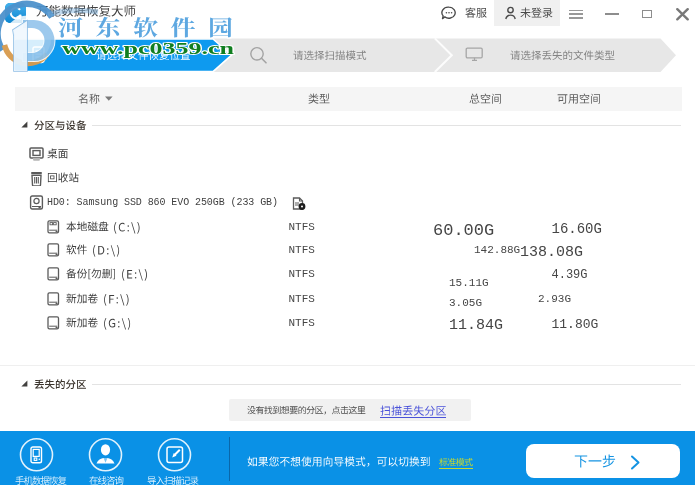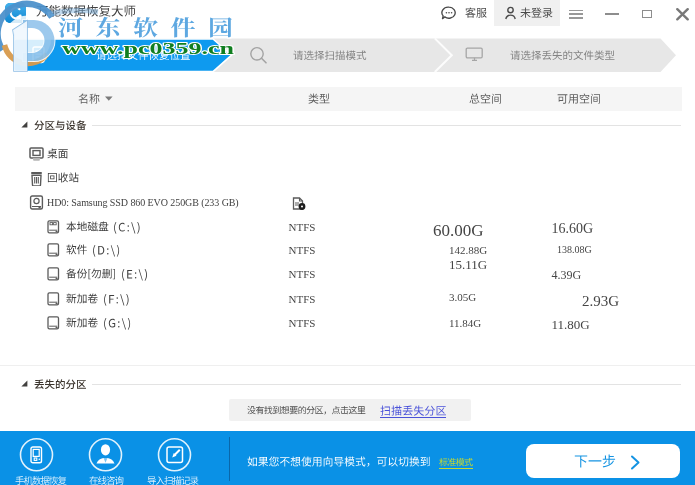--- a/index.html
+++ b/index.html
@@ -1,16 +1,16 @@
 <!DOCTYPE html>
 <html><head><meta charset="utf-8"><style>
 *{margin:0;padding:0;box-sizing:border-box}
 html,body{width:695px;height:485px;overflow:hidden;background:#fff}
 body{font-family:"Liberation Sans",sans-serif;position:relative}
-.lt{position:absolute;white-space:pre;font-family:Liberation Serif, serif}
+.lt{position:absolute;white-space:pre;font-family:Liberation Mono, monospace}
 svg{display:block}
 </style></head><body>
 <div style="position:absolute;left:0;top:0;width:695px;height:26px;background:#fff"></div>
 <svg style="position:absolute;left:5px;top:3px" width="21" height="20" viewBox="0 0 21 20">
 <rect x="0" y="0" width="21" height="20" rx="5" fill="#1593d8"></rect>
 <rect x="0" y="0" width="21" height="20" rx="5" fill="url(#agrad)"></rect>
 <defs>
       <linearGradient id="agrad" x1="0" y1="0" x2="0" y2="1">
         <stop offset="0" stop-color="#45b1ec"></stop>
         <stop offset="1" stop-color="#0d85cf"></stop>
@@ -148,63 +148,63 @@
 <path d="M2.2 10.2 h8" stroke="#5b5b5b" stroke-width="1"></path>
 <rect x="8.6" y="10.8" width="2" height="1.4" fill="#5b5b5b"></rect>
 </svg>
 <svg style="position:absolute;left:61.5px;top:241.4px;overflow:visible" width="29.4" height="17.1">
     <path transform="translate(4.0,12.5)" d="M6.3 -9.0C6.1 -7.3 5.7 -5.8 4.9 -4.8C5.1 -4.7 5.5 -4.4 5.6 -4.3C6.0 -4.9 6.4 -5.7 6.6 -6.6H9.4C9.2 -5.9 9.0 -5.1 8.9 -4.5L9.5 -4.3C9.8 -5.1 10.0 -6.2 10.3 -7.2L9.7 -7.4L9.6 -7.4H6.8C6.9 -7.8 7.0 -8.4 7.1 -8.9ZM7.1 -5.6V-5.1C7.1 -3.6 7.0 -1.4 4.7 0.3C4.9 0.4 5.1 0.7 5.3 0.9C6.6 -0.1 7.2 -1.3 7.6 -2.4C8.0 -1.0 8.7 0.2 9.8 0.8C9.9 0.6 10.2 0.3 10.3 0.2C9.0 -0.5 8.2 -2.2 7.9 -4.1C7.9 -4.5 7.9 -4.8 7.9 -5.1V-5.6ZM1.0 -3.6C1.1 -3.6 1.4 -3.7 1.8 -3.7H3.0V-2.2L0.4 -1.8L0.6 -1.0L3.0 -1.4V0.8H3.7V-1.5L5.2 -1.7L5.1 -2.5L3.7 -2.3V-3.7H5.1V-4.4H3.7V-6.0H3.0V-4.4H1.8C2.2 -5.2 2.5 -6.0 2.8 -7.0H5.1V-7.7H3.1C3.2 -8.1 3.3 -8.4 3.4 -8.8L2.6 -9.0C2.5 -8.5 2.4 -8.1 2.3 -7.7H0.5V-7.0H2.0C1.8 -6.1 1.5 -5.4 1.3 -5.1C1.1 -4.6 1.0 -4.3 0.7 -4.3C0.8 -4.1 1.0 -3.7 1.0 -3.6Z M14.1 -3.6V-2.9H17.2V0.9H18.0V-2.9H20.9V-3.6H18.0V-6.0H20.4V-6.8H18.0V-8.9H17.2V-6.8H15.7C15.9 -7.3 16.0 -7.8 16.1 -8.3L15.3 -8.5C15.1 -7.1 14.6 -5.7 14.0 -4.8C14.2 -4.7 14.5 -4.5 14.7 -4.4C15.0 -4.8 15.2 -5.4 15.5 -6.0H17.2V-3.6ZM13.6 -8.9C13.0 -7.3 12.0 -5.7 11.0 -4.7C11.2 -4.5 11.4 -4.1 11.5 -3.9C11.8 -4.2 12.2 -4.7 12.5 -5.1V0.8H13.3V-6.4C13.7 -7.1 14.0 -7.9 14.3 -8.7Z" fill="#3f3f3f"></path>
   </svg>
 <svg style="position:absolute;left:87.9px;top:241.1px;overflow:visible" width="36.2" height="18.4">
     <path transform="translate(4.0,13.4)" d="M2.7 2.3 3.4 2.0C2.4 0.3 1.9 -1.6 1.9 -3.6C1.9 -5.5 2.4 -7.5 3.4 -9.1L2.7 -9.4C1.7 -7.7 1.1 -5.8 1.1 -3.6C1.1 -1.3 1.7 0.5 2.7 2.3Z M6.2 0.0H8.4C10.9 0.0 12.3 -1.6 12.3 -4.2C12.3 -6.9 10.9 -8.4 8.4 -8.4H6.2ZM7.3 -0.9V-7.6H8.3C10.3 -7.6 11.2 -6.4 11.2 -4.2C11.2 -2.1 10.3 -0.9 8.3 -0.9Z M15.8 -4.5C16.2 -4.5 16.6 -4.8 16.6 -5.3C16.6 -5.8 16.2 -6.1 15.8 -6.1C15.4 -6.1 15.0 -5.8 15.0 -5.3C15.0 -4.8 15.4 -4.5 15.8 -4.5ZM15.8 0.1C16.2 0.1 16.6 -0.2 16.6 -0.6C16.6 -1.1 16.2 -1.4 15.8 -1.4C15.4 -1.4 15.0 -1.1 15.0 -0.6C15.0 -0.2 15.4 0.1 15.8 0.1Z M22.2 2.1H23.0L19.5 -9.1H18.8Z M25.4 2.3C26.5 0.5 27.1 -1.3 27.1 -3.6C27.1 -5.8 26.5 -7.7 25.4 -9.4L24.8 -9.1C25.8 -7.5 26.3 -5.5 26.3 -3.6C26.3 -1.6 25.8 0.3 24.8 2.0Z" fill="#3f3f3f"></path>
   </svg>
 <div class="lt" style="left:288.5px;top:244.4px;font-size:11px;color:#454545">NTFS</div>
-<div class="lt" style="left:449px;top:244.4px;font-size:11px;color:#454545">142.88G</div>
-<div class="lt" style="left:557px;top:244.4px;font-size:10px;color:#454545">138.08G</div>
+<div class="lt" style="left:474px;top:244.4px;font-size:11px;color:#454545">142.88G</div>
+<div class="lt" style="left:520px;top:244.4px;font-size:15px;color:#454545">138.08G</div>
 <svg style="position:absolute;left:47px;top:267.2px" width="13" height="14" viewBox="0 0 13 14">
 <rect x="1" y="0.8" width="10.5" height="12" rx="1.4" fill="none" stroke="#5b5b5b" stroke-width="1.3"></rect>
 <path d="M2.2 10.2 h8" stroke="#5b5b5b" stroke-width="1"></path>
 <rect x="8.6" y="10.8" width="2" height="1.4" fill="#5b5b5b"></rect>
 </svg>
 <svg style="position:absolute;left:61.5px;top:265.4px;overflow:visible" width="58.0" height="17.1">
     <path transform="translate(4.0,12.5)" d="M7.3 -7.4C6.8 -6.8 6.1 -6.3 5.3 -5.9C4.6 -6.3 4.0 -6.7 3.5 -7.2L3.6 -7.4ZM3.9 -9.0C3.4 -8.1 2.4 -7.0 0.8 -6.3C1.0 -6.2 1.2 -5.9 1.4 -5.7C2.0 -6.0 2.5 -6.4 3.0 -6.7C3.4 -6.3 3.9 -5.9 4.5 -5.6C3.2 -5.0 1.7 -4.6 0.3 -4.4C0.5 -4.3 0.6 -3.9 0.7 -3.7C2.2 -3.9 3.9 -4.4 5.3 -5.1C6.7 -4.5 8.3 -4.0 9.9 -3.8C10.0 -4.1 10.2 -4.4 10.4 -4.6C8.9 -4.7 7.4 -5.1 6.2 -5.6C7.2 -6.2 8.1 -6.9 8.6 -7.8L8.1 -8.1L8.0 -8.1H4.3C4.5 -8.3 4.7 -8.6 4.8 -8.8ZM2.7 -1.4H4.9V-0.2H2.7ZM2.7 -2.0V-3.1H4.9V-2.0ZM8.0 -1.4V-0.2H5.7V-1.4ZM8.0 -2.0H5.7V-3.1H8.0ZM1.8 -3.8V0.9H2.7V0.5H8.0V0.8H8.8V-3.8Z M18.8 -8.8 18.0 -8.6C18.5 -6.5 19.2 -5.3 20.5 -4.1C20.7 -4.4 20.9 -4.6 21.1 -4.8C19.9 -5.8 19.2 -6.9 18.8 -8.8ZM13.5 -8.9C12.9 -7.3 12.0 -5.7 11.1 -4.7C11.2 -4.5 11.4 -4.1 11.5 -3.9C11.8 -4.2 12.1 -4.6 12.4 -5.1V0.9H13.2V-6.4C13.6 -7.2 14.0 -7.9 14.2 -8.7ZM16.1 -8.7C15.7 -7.1 14.8 -5.6 13.7 -4.7C13.9 -4.6 14.1 -4.2 14.2 -4.0C14.5 -4.2 14.7 -4.5 14.9 -4.7V-4.0H16.3C16.1 -2.0 15.4 -0.5 13.9 0.3C14.1 0.4 14.4 0.7 14.5 0.9C16.1 -0.1 16.8 -1.7 17.1 -4.0H19.0C18.9 -1.3 18.7 -0.3 18.5 -0.1C18.4 0.1 18.3 0.1 18.1 0.1C17.9 0.1 17.5 0.1 17.0 0.0C17.1 0.2 17.2 0.5 17.2 0.8C17.7 0.8 18.2 0.8 18.5 0.8C18.8 0.7 19.0 0.7 19.2 0.4C19.5 0.0 19.7 -1.1 19.8 -4.4C19.8 -4.5 19.8 -4.8 19.8 -4.8H15.0C15.8 -5.8 16.5 -7.1 16.9 -8.5Z M22.5 1.8H24.7V1.3H23.3V-7.9H24.7V-8.5H22.5Z M27.9 -9.0C27.4 -7.1 26.5 -5.4 25.3 -4.3C25.5 -4.1 25.9 -3.9 26.1 -3.7C26.7 -4.5 27.3 -5.4 27.9 -6.5H29.4C28.7 -4.2 27.5 -2.1 25.9 -0.9C26.1 -0.7 26.4 -0.5 26.5 -0.3C28.2 -1.7 29.4 -3.9 30.2 -6.5H31.8C31.3 -3.6 30.3 -1.2 28.5 0.3C28.7 0.4 29.1 0.7 29.2 0.8C31.0 -0.8 32.0 -3.3 32.6 -6.5H34.1C33.9 -2.2 33.7 -0.6 33.3 -0.2C33.2 -0.0 33.1 0.0 32.9 0.0C32.6 0.0 32.0 0.0 31.4 -0.1C31.5 0.2 31.6 0.5 31.6 0.7C32.2 0.8 32.9 0.8 33.2 0.8C33.6 0.7 33.8 0.6 34.1 0.3C34.5 -0.2 34.7 -1.9 34.9 -6.9C34.9 -7.0 34.9 -7.3 34.9 -7.3H28.2C28.4 -7.8 28.6 -8.3 28.8 -8.8Z M43.3 -7.8V-1.8H44.0V-7.8ZM44.9 -8.8V-0.1C44.9 0.1 44.8 0.1 44.7 0.1C44.5 0.1 44.1 0.2 43.6 0.1C43.7 0.3 43.8 0.7 43.8 0.9C44.5 0.9 44.9 0.8 45.2 0.7C45.5 0.6 45.6 0.4 45.6 -0.1V-8.8ZM36.2 -4.8V-4.1H36.9V-3.5C36.9 -2.2 36.8 -0.6 36.1 0.5C36.3 0.5 36.6 0.7 36.7 0.9C37.5 -0.3 37.5 -2.1 37.5 -3.6V-4.1H38.5V-0.1C38.5 -0.0 38.5 0.0 38.4 0.0C38.3 0.0 37.9 0.0 37.5 0.0C37.6 0.2 37.7 0.5 37.7 0.7C38.3 0.7 38.7 0.7 38.9 0.6C39.1 0.5 39.2 0.2 39.2 -0.1V-4.1H40.0V-4.0C40.0 -2.6 39.9 -0.8 39.3 0.5C39.5 0.6 39.8 0.7 39.9 0.8C40.6 -0.5 40.6 -2.5 40.6 -4.0V-4.1H41.6V-0.1C41.6 0.0 41.6 0.0 41.5 0.0C41.4 0.0 41.0 0.0 40.6 0.0C40.7 0.2 40.8 0.5 40.8 0.7C41.4 0.7 41.8 0.7 42.0 0.6C42.2 0.5 42.3 0.3 42.3 -0.1V-4.1H42.9V-4.8H42.3V-8.6H40.0V-4.8H39.2V-8.6H36.9V-4.8ZM37.5 -7.9H38.5V-4.8H37.5ZM40.6 -7.9H41.6V-4.8H40.6Z M46.8 1.8H48.9V-8.5H46.8V-7.9H48.2V1.3H46.8Z" fill="#3f3f3f"></path>
   </svg>
 <svg style="position:absolute;left:116.5px;top:265.1px;overflow:visible" width="35.1" height="18.4">
     <path transform="translate(4.0,13.4)" d="M2.7 2.3 3.4 2.0C2.4 0.3 1.9 -1.6 1.9 -3.6C1.9 -5.5 2.4 -7.5 3.4 -9.1L2.7 -9.4C1.7 -7.7 1.1 -5.8 1.1 -3.6C1.1 -1.3 1.7 0.5 2.7 2.3Z M6.2 0.0H11.2V-0.9H7.3V-4.0H10.5V-4.9H7.3V-7.5H11.1V-8.4H6.2Z M14.7 -4.5C15.1 -4.5 15.4 -4.8 15.4 -5.3C15.4 -5.8 15.1 -6.1 14.7 -6.1C14.2 -6.1 13.9 -5.8 13.9 -5.3C13.9 -4.8 14.2 -4.5 14.7 -4.5ZM14.7 0.1C15.1 0.1 15.4 -0.2 15.4 -0.6C15.4 -1.1 15.1 -1.4 14.7 -1.4C14.2 -1.4 13.9 -1.1 13.9 -0.6C13.9 -0.2 14.2 0.1 14.7 0.1Z M21.1 2.1H21.8L18.4 -9.1H17.6Z M24.3 2.3C25.4 0.5 26.0 -1.3 26.0 -3.6C26.0 -5.8 25.4 -7.7 24.3 -9.4L23.6 -9.1C24.6 -7.5 25.1 -5.5 25.1 -3.6C25.1 -1.6 24.6 0.3 23.6 2.0Z" fill="#3f3f3f"></path>
   </svg>
 <div class="lt" style="left:288.5px;top:268.4px;font-size:11px;color:#454545">NTFS</div>
-<div class="lt" style="left:449px;top:257px;font-size:13px;color:#454545">15.11G</div>
+<div class="lt" style="left:449px;top:277px;font-size:11px;color:#454545">15.11G</div>
 <div class="lt" style="left:551.5px;top:268.4px;font-size:12px;color:#454545">4.39G</div>
 <svg style="position:absolute;left:47px;top:291.7px" width="13" height="14" viewBox="0 0 13 14">
 <rect x="1" y="0.8" width="10.5" height="12" rx="1.4" fill="none" stroke="#5b5b5b" stroke-width="1.3"></rect>
 <path d="M2.2 10.2 h8" stroke="#5b5b5b" stroke-width="1"></path>
 <rect x="8.6" y="10.8" width="2" height="1.4" fill="#5b5b5b"></rect>
 </svg>
 <svg style="position:absolute;left:61.5px;top:289.9px;overflow:visible" width="40.1" height="17.1">
     <path transform="translate(4.0,12.5)" d="M3.9 -2.3C4.2 -1.7 4.6 -1.0 4.7 -0.5L5.3 -0.9C5.1 -1.3 4.8 -2.0 4.4 -2.6ZM1.4 -2.5C1.2 -1.9 0.9 -1.2 0.4 -0.7C0.6 -0.6 0.9 -0.4 1.0 -0.3C1.4 -0.8 1.9 -1.6 2.1 -2.4ZM5.9 -8.0V-4.3C5.9 -2.9 5.8 -1.0 4.9 0.3C5.1 0.4 5.4 0.6 5.5 0.8C6.5 -0.6 6.7 -2.7 6.7 -4.3V-4.6H8.3V0.8H9.1V-4.6H10.3V-5.4H6.7V-7.4C7.8 -7.6 9.0 -7.9 9.9 -8.2L9.3 -8.8C8.5 -8.5 7.1 -8.2 5.9 -8.0ZM2.3 -8.8C2.5 -8.5 2.6 -8.2 2.8 -7.9H0.7V-7.2H5.4V-7.9H3.6C3.5 -8.2 3.2 -8.7 3.0 -9.0ZM4.0 -7.1C3.9 -6.6 3.7 -5.9 3.5 -5.4H0.5V-4.7H2.7V-3.6H0.5V-2.9H2.7V-0.2C2.7 -0.1 2.7 -0.1 2.6 -0.1C2.4 -0.0 2.1 -0.0 1.7 -0.1C1.8 0.1 1.9 0.4 2.0 0.6C2.5 0.6 2.9 0.6 3.1 0.5C3.3 0.4 3.4 0.2 3.4 -0.2V-2.9H5.4V-3.6H3.4V-4.7H5.6V-5.4H4.2C4.4 -5.9 4.6 -6.5 4.8 -7.0ZM1.3 -7.0C1.6 -6.5 1.7 -5.8 1.8 -5.4L2.5 -5.6C2.4 -6.0 2.2 -6.7 2.0 -7.1Z M16.8 -7.7V0.7H17.6V-0.1H19.7V0.6H20.5V-7.7ZM17.6 -0.9V-6.9H19.7V-0.9ZM12.8 -8.8 12.8 -7.0H11.3V-6.2H12.8C12.7 -3.5 12.3 -1.1 11.0 0.3C11.2 0.4 11.5 0.7 11.6 0.9C13.1 -0.7 13.4 -3.3 13.5 -6.2H15.2C15.1 -2.1 15.0 -0.6 14.8 -0.3C14.7 -0.1 14.6 -0.1 14.4 -0.1C14.2 -0.1 13.7 -0.1 13.2 -0.1C13.4 0.1 13.4 0.4 13.5 0.7C14.0 0.7 14.4 0.7 14.7 0.7C15.1 0.6 15.3 0.5 15.5 0.2C15.8 -0.2 15.9 -1.8 15.9 -6.5C15.9 -6.7 15.9 -7.0 15.9 -7.0H13.6L13.6 -8.8Z M24.6 -3.5H24.4C24.8 -3.8 25.2 -4.2 25.5 -4.6H27.9C28.2 -4.2 28.5 -3.8 28.9 -3.5ZM29.2 -8.7C29.0 -8.3 28.6 -7.6 28.2 -7.2H26.9C27.1 -7.7 27.3 -8.3 27.4 -8.9L26.6 -9.0C26.5 -8.4 26.3 -7.8 26.1 -7.2H24.7L25.2 -7.4C25.0 -7.8 24.6 -8.4 24.3 -8.8L23.6 -8.4C24.0 -8.0 24.3 -7.5 24.5 -7.2H22.7V-6.5H25.8C25.6 -6.1 25.3 -5.7 25.0 -5.3H22.1V-4.6H24.4C23.7 -3.9 22.8 -3.2 21.8 -2.7C21.9 -2.6 22.2 -2.3 22.3 -2.1C23.0 -2.4 23.6 -2.8 24.1 -3.2V-0.5C24.1 0.5 24.5 0.7 25.9 0.7C26.2 0.7 28.6 0.7 28.9 0.7C30.1 0.7 30.4 0.4 30.5 -1.0C30.3 -1.1 29.9 -1.2 29.7 -1.3C29.7 -0.2 29.6 -0.0 28.9 -0.0C28.3 -0.0 26.3 -0.0 25.9 -0.0C25.1 -0.0 24.9 -0.1 24.9 -0.5V-2.8H28.2C28.1 -2.1 28.0 -1.8 27.9 -1.7C27.8 -1.6 27.7 -1.6 27.5 -1.6C27.4 -1.6 26.8 -1.6 26.3 -1.6C26.4 -1.5 26.5 -1.2 26.5 -1.0C27.1 -1.0 27.6 -1.0 27.9 -1.0C28.2 -1.0 28.4 -1.0 28.6 -1.2C28.8 -1.4 28.9 -2.0 29.0 -3.2L29.0 -3.4C29.7 -2.8 30.5 -2.4 31.3 -2.1C31.4 -2.3 31.7 -2.6 31.8 -2.7C30.7 -3.1 29.6 -3.7 28.8 -4.6H31.5V-5.3H26.0C26.2 -5.7 26.5 -6.1 26.6 -6.5H30.7V-7.2H29.1C29.4 -7.6 29.7 -8.0 30.0 -8.5Z" fill="#3f3f3f"></path>
   </svg>
 <svg style="position:absolute;left:98.6px;top:289.6px;overflow:visible" width="34.6" height="18.4">
     <path transform="translate(4.0,13.4)" d="M2.7 2.3 3.4 2.0C2.4 0.3 1.9 -1.6 1.9 -3.6C1.9 -5.5 2.4 -7.5 3.4 -9.1L2.7 -9.4C1.7 -7.7 1.1 -5.8 1.1 -3.6C1.1 -1.3 1.7 0.5 2.7 2.3Z M6.2 0.0H7.3V-3.8H10.5V-4.7H7.3V-7.5H11.1V-8.4H6.2Z M14.2 -4.5C14.6 -4.5 15.0 -4.8 15.0 -5.3C15.0 -5.8 14.6 -6.1 14.2 -6.1C13.8 -6.1 13.5 -5.8 13.5 -5.3C13.5 -4.8 13.8 -4.5 14.2 -4.5ZM14.2 0.1C14.6 0.1 15.0 -0.2 15.0 -0.6C15.0 -1.1 14.6 -1.4 14.2 -1.4C13.8 -1.4 13.5 -1.1 13.5 -0.6C13.5 -0.2 13.8 0.1 14.2 0.1Z M20.6 2.1H21.4L18.0 -9.1H17.2Z M23.9 2.3C24.9 0.5 25.6 -1.3 25.6 -3.6C25.6 -5.8 24.9 -7.7 23.9 -9.4L23.2 -9.1C24.2 -7.5 24.7 -5.5 24.7 -3.6C24.7 -1.6 24.2 0.3 23.2 2.0Z" fill="#3f3f3f"></path>
   </svg>
 <div class="lt" style="left:288.5px;top:292.9px;font-size:11px;color:#454545">NTFS</div>
-<div class="lt" style="left:449px;top:291px;font-size:11px;color:#454545">3.05G</div>
-<div class="lt" style="left:582px;top:292.9px;font-size:15px;color:#454545">2.93G</div>
+<div class="lt" style="left:449px;top:297px;font-size:11px;color:#454545">3.05G</div>
+<div class="lt" style="left:538px;top:292.9px;font-size:11px;color:#454545">2.93G</div>
 <svg style="position:absolute;left:47px;top:315.7px" width="13" height="14" viewBox="0 0 13 14">
 <rect x="1" y="0.8" width="10.5" height="12" rx="1.4" fill="none" stroke="#5b5b5b" stroke-width="1.3"></rect>
 <path d="M2.2 10.2 h8" stroke="#5b5b5b" stroke-width="1"></path>
 <rect x="8.6" y="10.8" width="2" height="1.4" fill="#5b5b5b"></rect>
 </svg>
 <svg style="position:absolute;left:61.5px;top:313.9px;overflow:visible" width="40.1" height="17.1">
     <path transform="translate(4.0,12.5)" d="M3.9 -2.3C4.2 -1.7 4.6 -1.0 4.7 -0.5L5.3 -0.9C5.1 -1.3 4.8 -2.0 4.4 -2.6ZM1.4 -2.5C1.2 -1.9 0.9 -1.2 0.4 -0.7C0.6 -0.6 0.9 -0.4 1.0 -0.3C1.4 -0.8 1.9 -1.6 2.1 -2.4ZM5.9 -8.0V-4.3C5.9 -2.9 5.8 -1.0 4.9 0.3C5.1 0.4 5.4 0.6 5.5 0.8C6.5 -0.6 6.7 -2.7 6.7 -4.3V-4.6H8.3V0.8H9.1V-4.6H10.3V-5.4H6.7V-7.4C7.8 -7.6 9.0 -7.9 9.9 -8.2L9.3 -8.8C8.5 -8.5 7.1 -8.2 5.9 -8.0ZM2.3 -8.8C2.5 -8.5 2.6 -8.2 2.8 -7.9H0.7V-7.2H5.4V-7.9H3.6C3.5 -8.2 3.2 -8.7 3.0 -9.0ZM4.0 -7.1C3.9 -6.6 3.7 -5.9 3.5 -5.4H0.5V-4.7H2.7V-3.6H0.5V-2.9H2.7V-0.2C2.7 -0.1 2.7 -0.1 2.6 -0.1C2.4 -0.0 2.1 -0.0 1.7 -0.1C1.8 0.1 1.9 0.4 2.0 0.6C2.5 0.6 2.9 0.6 3.1 0.5C3.3 0.4 3.4 0.2 3.4 -0.2V-2.9H5.4V-3.6H3.4V-4.7H5.6V-5.4H4.2C4.4 -5.9 4.6 -6.5 4.8 -7.0ZM1.3 -7.0C1.6 -6.5 1.7 -5.8 1.8 -5.4L2.5 -5.6C2.4 -6.0 2.2 -6.7 2.0 -7.1Z M16.8 -7.7V0.7H17.6V-0.1H19.7V0.6H20.5V-7.7ZM17.6 -0.9V-6.9H19.7V-0.9ZM12.8 -8.8 12.8 -7.0H11.3V-6.2H12.8C12.7 -3.5 12.3 -1.1 11.0 0.3C11.2 0.4 11.5 0.7 11.6 0.9C13.1 -0.7 13.4 -3.3 13.5 -6.2H15.2C15.1 -2.1 15.0 -0.6 14.8 -0.3C14.7 -0.1 14.6 -0.1 14.4 -0.1C14.2 -0.1 13.7 -0.1 13.2 -0.1C13.4 0.1 13.4 0.4 13.5 0.7C14.0 0.7 14.4 0.7 14.7 0.7C15.1 0.6 15.3 0.5 15.5 0.2C15.8 -0.2 15.9 -1.8 15.9 -6.5C15.9 -6.7 15.9 -7.0 15.9 -7.0H13.6L13.6 -8.8Z M24.6 -3.5H24.4C24.8 -3.8 25.2 -4.2 25.5 -4.6H27.9C28.2 -4.2 28.5 -3.8 28.9 -3.5ZM29.2 -8.7C29.0 -8.3 28.6 -7.6 28.2 -7.2H26.9C27.1 -7.7 27.3 -8.3 27.4 -8.9L26.6 -9.0C26.5 -8.4 26.3 -7.8 26.1 -7.2H24.7L25.2 -7.4C25.0 -7.8 24.6 -8.4 24.3 -8.8L23.6 -8.4C24.0 -8.0 24.3 -7.5 24.5 -7.2H22.7V-6.5H25.8C25.6 -6.1 25.3 -5.7 25.0 -5.3H22.1V-4.6H24.4C23.7 -3.9 22.8 -3.2 21.8 -2.7C21.9 -2.6 22.2 -2.3 22.3 -2.1C23.0 -2.4 23.6 -2.8 24.1 -3.2V-0.5C24.1 0.5 24.5 0.7 25.9 0.7C26.2 0.7 28.6 0.7 28.9 0.7C30.1 0.7 30.4 0.4 30.5 -1.0C30.3 -1.1 29.9 -1.2 29.7 -1.3C29.7 -0.2 29.6 -0.0 28.9 -0.0C28.3 -0.0 26.3 -0.0 25.9 -0.0C25.1 -0.0 24.9 -0.1 24.9 -0.5V-2.8H28.2C28.1 -2.1 28.0 -1.8 27.9 -1.7C27.8 -1.6 27.7 -1.6 27.5 -1.6C27.4 -1.6 26.8 -1.6 26.3 -1.6C26.4 -1.5 26.5 -1.2 26.5 -1.0C27.1 -1.0 27.6 -1.0 27.9 -1.0C28.2 -1.0 28.4 -1.0 28.6 -1.2C28.8 -1.4 28.9 -2.0 29.0 -3.2L29.0 -3.4C29.7 -2.8 30.5 -2.4 31.3 -2.1C31.4 -2.3 31.7 -2.6 31.8 -2.7C30.7 -3.1 29.6 -3.7 28.8 -4.6H31.5V-5.3H26.0C26.2 -5.7 26.5 -6.1 26.6 -6.5H30.7V-7.2H29.1C29.4 -7.6 29.7 -8.0 30.0 -8.5Z" fill="#3f3f3f"></path>
   </svg>
 <svg style="position:absolute;left:98.6px;top:313.6px;overflow:visible" width="36.2" height="18.4">
     <path transform="translate(4.0,13.4)" d="M2.7 2.3 3.4 2.0C2.4 0.3 1.9 -1.6 1.9 -3.6C1.9 -5.5 2.4 -7.5 3.4 -9.1L2.7 -9.4C1.7 -7.7 1.1 -5.8 1.1 -3.6C1.1 -1.3 1.7 0.5 2.7 2.3Z M9.6 0.1C10.7 0.1 11.6 -0.3 12.2 -0.8V-4.4H9.4V-3.5H11.2V-1.3C10.8 -1.0 10.3 -0.8 9.7 -0.8C7.9 -0.8 6.8 -2.1 6.8 -4.2C6.8 -6.3 8.0 -7.6 9.7 -7.6C10.5 -7.6 11.0 -7.3 11.5 -6.9L12.0 -7.5C11.6 -8.1 10.8 -8.6 9.6 -8.6C7.4 -8.6 5.8 -6.9 5.8 -4.2C5.8 -1.5 7.3 0.1 9.6 0.1Z M15.8 -4.5C16.2 -4.5 16.6 -4.8 16.6 -5.3C16.6 -5.8 16.2 -6.1 15.8 -6.1C15.4 -6.1 15.0 -5.8 15.0 -5.3C15.0 -4.8 15.4 -4.5 15.8 -4.5ZM15.8 0.1C16.2 0.1 16.6 -0.2 16.6 -0.6C16.6 -1.1 16.2 -1.4 15.8 -1.4C15.4 -1.4 15.0 -1.1 15.0 -0.6C15.0 -0.2 15.4 0.1 15.8 0.1Z M22.2 2.1H23.0L19.5 -9.1H18.8Z M25.5 2.3C26.5 0.5 27.1 -1.3 27.1 -3.6C27.1 -5.8 26.5 -7.7 25.5 -9.4L24.8 -9.1C25.8 -7.5 26.3 -5.5 26.3 -3.6C26.3 -1.6 25.8 0.3 24.8 2.0Z" fill="#3f3f3f"></path>
   </svg>
 <div class="lt" style="left:288.5px;top:316.9px;font-size:11px;color:#454545">NTFS</div>
-<div class="lt" style="left:449px;top:316.9px;font-size:11px;color:#454545">11.84G</div>
+<div class="lt" style="left:449px;top:316.9px;font-size:15px;color:#454545">11.84G</div>
 <div class="lt" style="left:551.5px;top:316.9px;font-size:13px;color:#454545">11.80G</div>
 <div style="position:absolute;left:0px;top:365px;width:695px;height:1px;background:#efefef"></div>
 <svg style="position:absolute;left:21px;top:379.5px" width="8" height="8">
     <polygon points="6.4,0.6 6.4,6.6 0.4,6.6" fill="#42413f"></polygon>
   </svg>
 <svg style="position:absolute;left:30.0px;top:375.6px;overflow:visible" width="60.5" height="16.8">
     <path transform="translate(4.0,12.2)" d="M8.5 -8.8C6.8 -8.4 3.7 -8.2 1.1 -8.1C1.2 -7.9 1.3 -7.5 1.3 -7.2C2.4 -7.2 3.6 -7.3 4.7 -7.4V-6.2H1.4V-5.3H4.7V-4.1H0.6V-3.1H3.8C3.1 -2.2 2.2 -1.3 1.9 -1.0C1.6 -0.7 1.4 -0.5 1.1 -0.5C1.2 -0.2 1.4 0.3 1.4 0.5V0.5C1.9 0.3 2.5 0.3 8.2 -0.2C8.4 0.2 8.6 0.5 8.7 0.8L9.7 0.4C9.3 -0.5 8.3 -1.8 7.5 -2.7L6.6 -2.3C6.9 -1.9 7.3 -1.5 7.6 -1.0L3.0 -0.7C3.7 -1.4 4.4 -2.2 5.0 -3.0L4.6 -3.1H9.9V-4.1H5.8V-5.3H9.1V-6.2H5.8V-7.4C7.0 -7.6 8.3 -7.7 9.3 -8.0Z M15.2 -8.9V-7.1H13.4C13.6 -7.5 13.7 -8.0 13.9 -8.5L12.8 -8.7C12.5 -7.3 11.8 -6.0 11.0 -5.1C11.3 -5.0 11.8 -4.7 12.0 -4.6C12.3 -5.0 12.7 -5.5 13.0 -6.1H15.2V-5.6C15.2 -5.1 15.2 -4.7 15.1 -4.2H11.0V-3.2H14.8C14.4 -1.9 13.3 -0.8 10.9 0.0C11.1 0.2 11.4 0.6 11.5 0.9C14.0 0.1 15.2 -1.2 15.8 -2.7C16.6 -0.9 18.0 0.3 20.1 0.9C20.2 0.6 20.5 0.2 20.7 -0.0C18.7 -0.5 17.3 -1.6 16.6 -3.2H20.5V-4.2H16.1C16.2 -4.7 16.2 -5.1 16.2 -5.6V-6.1H19.6V-7.1H16.2V-8.9Z M26.7 -4.4C27.3 -3.6 28.0 -2.6 28.3 -1.9L29.1 -2.4C28.8 -3.1 28.1 -4.1 27.5 -4.8ZM27.2 -8.9C26.9 -7.5 26.3 -6.1 25.6 -5.2V-7.2H23.9C24.1 -7.6 24.3 -8.2 24.5 -8.7L23.4 -8.9C23.3 -8.4 23.2 -7.7 23.0 -7.2H21.9V0.6H22.8V-0.2H25.6V-5.1C25.9 -4.9 26.2 -4.7 26.4 -4.5C26.8 -5.0 27.1 -5.6 27.4 -6.3H29.9C29.7 -2.3 29.6 -0.7 29.3 -0.4C29.1 -0.2 29.0 -0.2 28.8 -0.2C28.6 -0.2 27.9 -0.2 27.2 -0.3C27.4 0.0 27.6 0.4 27.6 0.7C28.2 0.7 28.8 0.8 29.2 0.7C29.6 0.7 29.8 0.6 30.1 0.2C30.5 -0.3 30.7 -2.0 30.8 -6.8C30.8 -6.9 30.8 -7.2 30.8 -7.2H27.7C27.9 -7.7 28.1 -8.2 28.2 -8.7ZM22.8 -6.3H24.7V-4.3H22.8ZM22.8 -1.1V-3.4H24.7V-1.1Z M38.6 -8.7 37.7 -8.3C38.3 -7.2 39.1 -5.9 40.0 -4.9H33.8C34.6 -5.9 35.4 -7.1 35.9 -8.4L34.8 -8.7C34.2 -7.1 33.1 -5.6 31.9 -4.7C32.2 -4.5 32.6 -4.2 32.8 -3.9C33.0 -4.2 33.3 -4.4 33.5 -4.7V-4.0H35.4C35.1 -2.3 34.6 -0.7 32.1 0.1C32.4 0.3 32.7 0.7 32.8 0.9C35.5 -0.1 36.2 -1.9 36.4 -4.0H39.0C38.9 -1.6 38.8 -0.6 38.5 -0.3C38.4 -0.2 38.3 -0.2 38.1 -0.2C37.8 -0.2 37.2 -0.2 36.6 -0.2C36.8 0.0 36.9 0.5 36.9 0.8C37.6 0.8 38.2 0.8 38.5 0.8C38.9 0.7 39.2 0.6 39.4 0.3C39.8 -0.1 39.9 -1.3 40.1 -4.5L40.1 -4.8C40.3 -4.5 40.6 -4.3 40.8 -4.0C41.0 -4.3 41.4 -4.7 41.6 -4.9C40.6 -5.7 39.3 -7.3 38.6 -8.7Z M51.8 -8.3H43.0V0.6H52.0V-0.4H43.9V-7.4H51.8ZM44.7 -6.0C45.5 -5.4 46.4 -4.6 47.2 -3.9C46.3 -3.1 45.3 -2.3 44.4 -1.8C44.6 -1.6 45.0 -1.2 45.1 -1.0C46.1 -1.6 47.0 -2.4 47.9 -3.2C48.8 -2.4 49.6 -1.6 50.1 -1.0L50.9 -1.7C50.3 -2.4 49.5 -3.2 48.6 -4.0C49.3 -4.8 50.0 -5.7 50.6 -6.6L49.6 -7.0C49.1 -6.1 48.6 -5.3 47.9 -4.6C47.0 -5.3 46.2 -6.0 45.4 -6.6Z" fill="#3a332c"></path>
   </svg>
 <div style="position:absolute;left:92px;top:383.5px;width:589px;height:1px;background:#e3e3e3"></div>
 <div style="position:absolute;left:228.5px;top:399px;width:242.5px;height:22px;background:#f1f1f1;border-radius:2px"></div>

